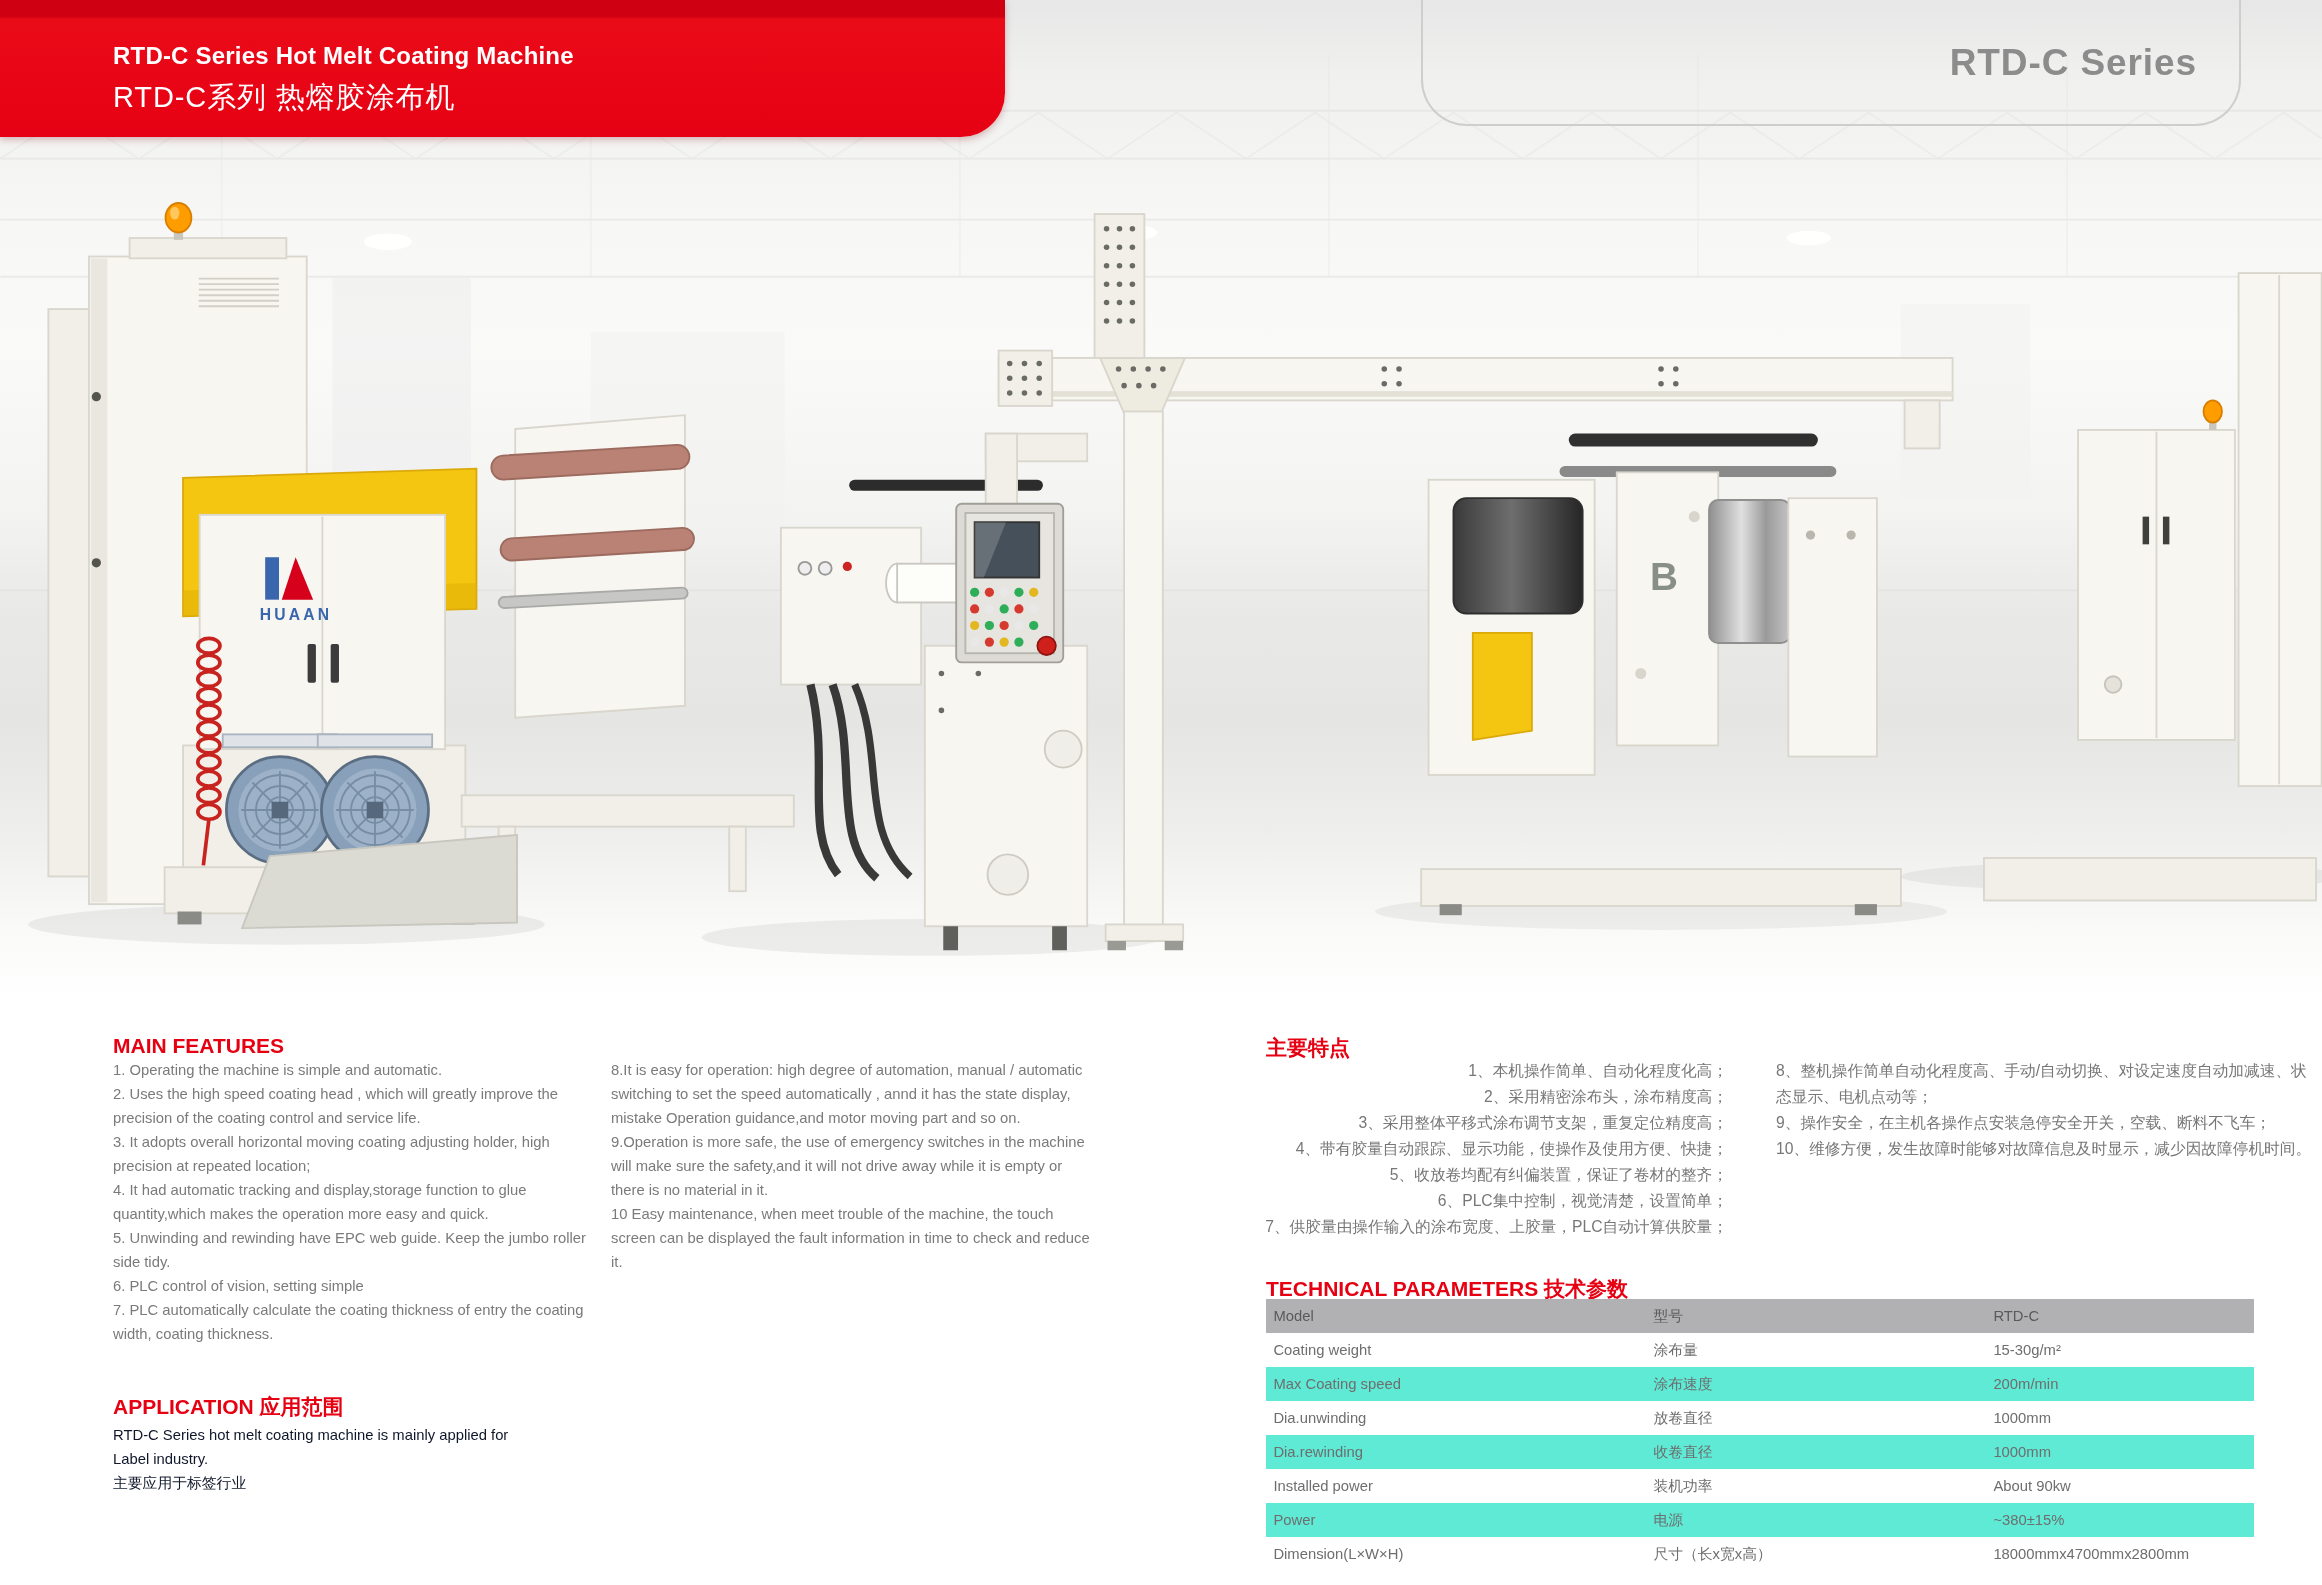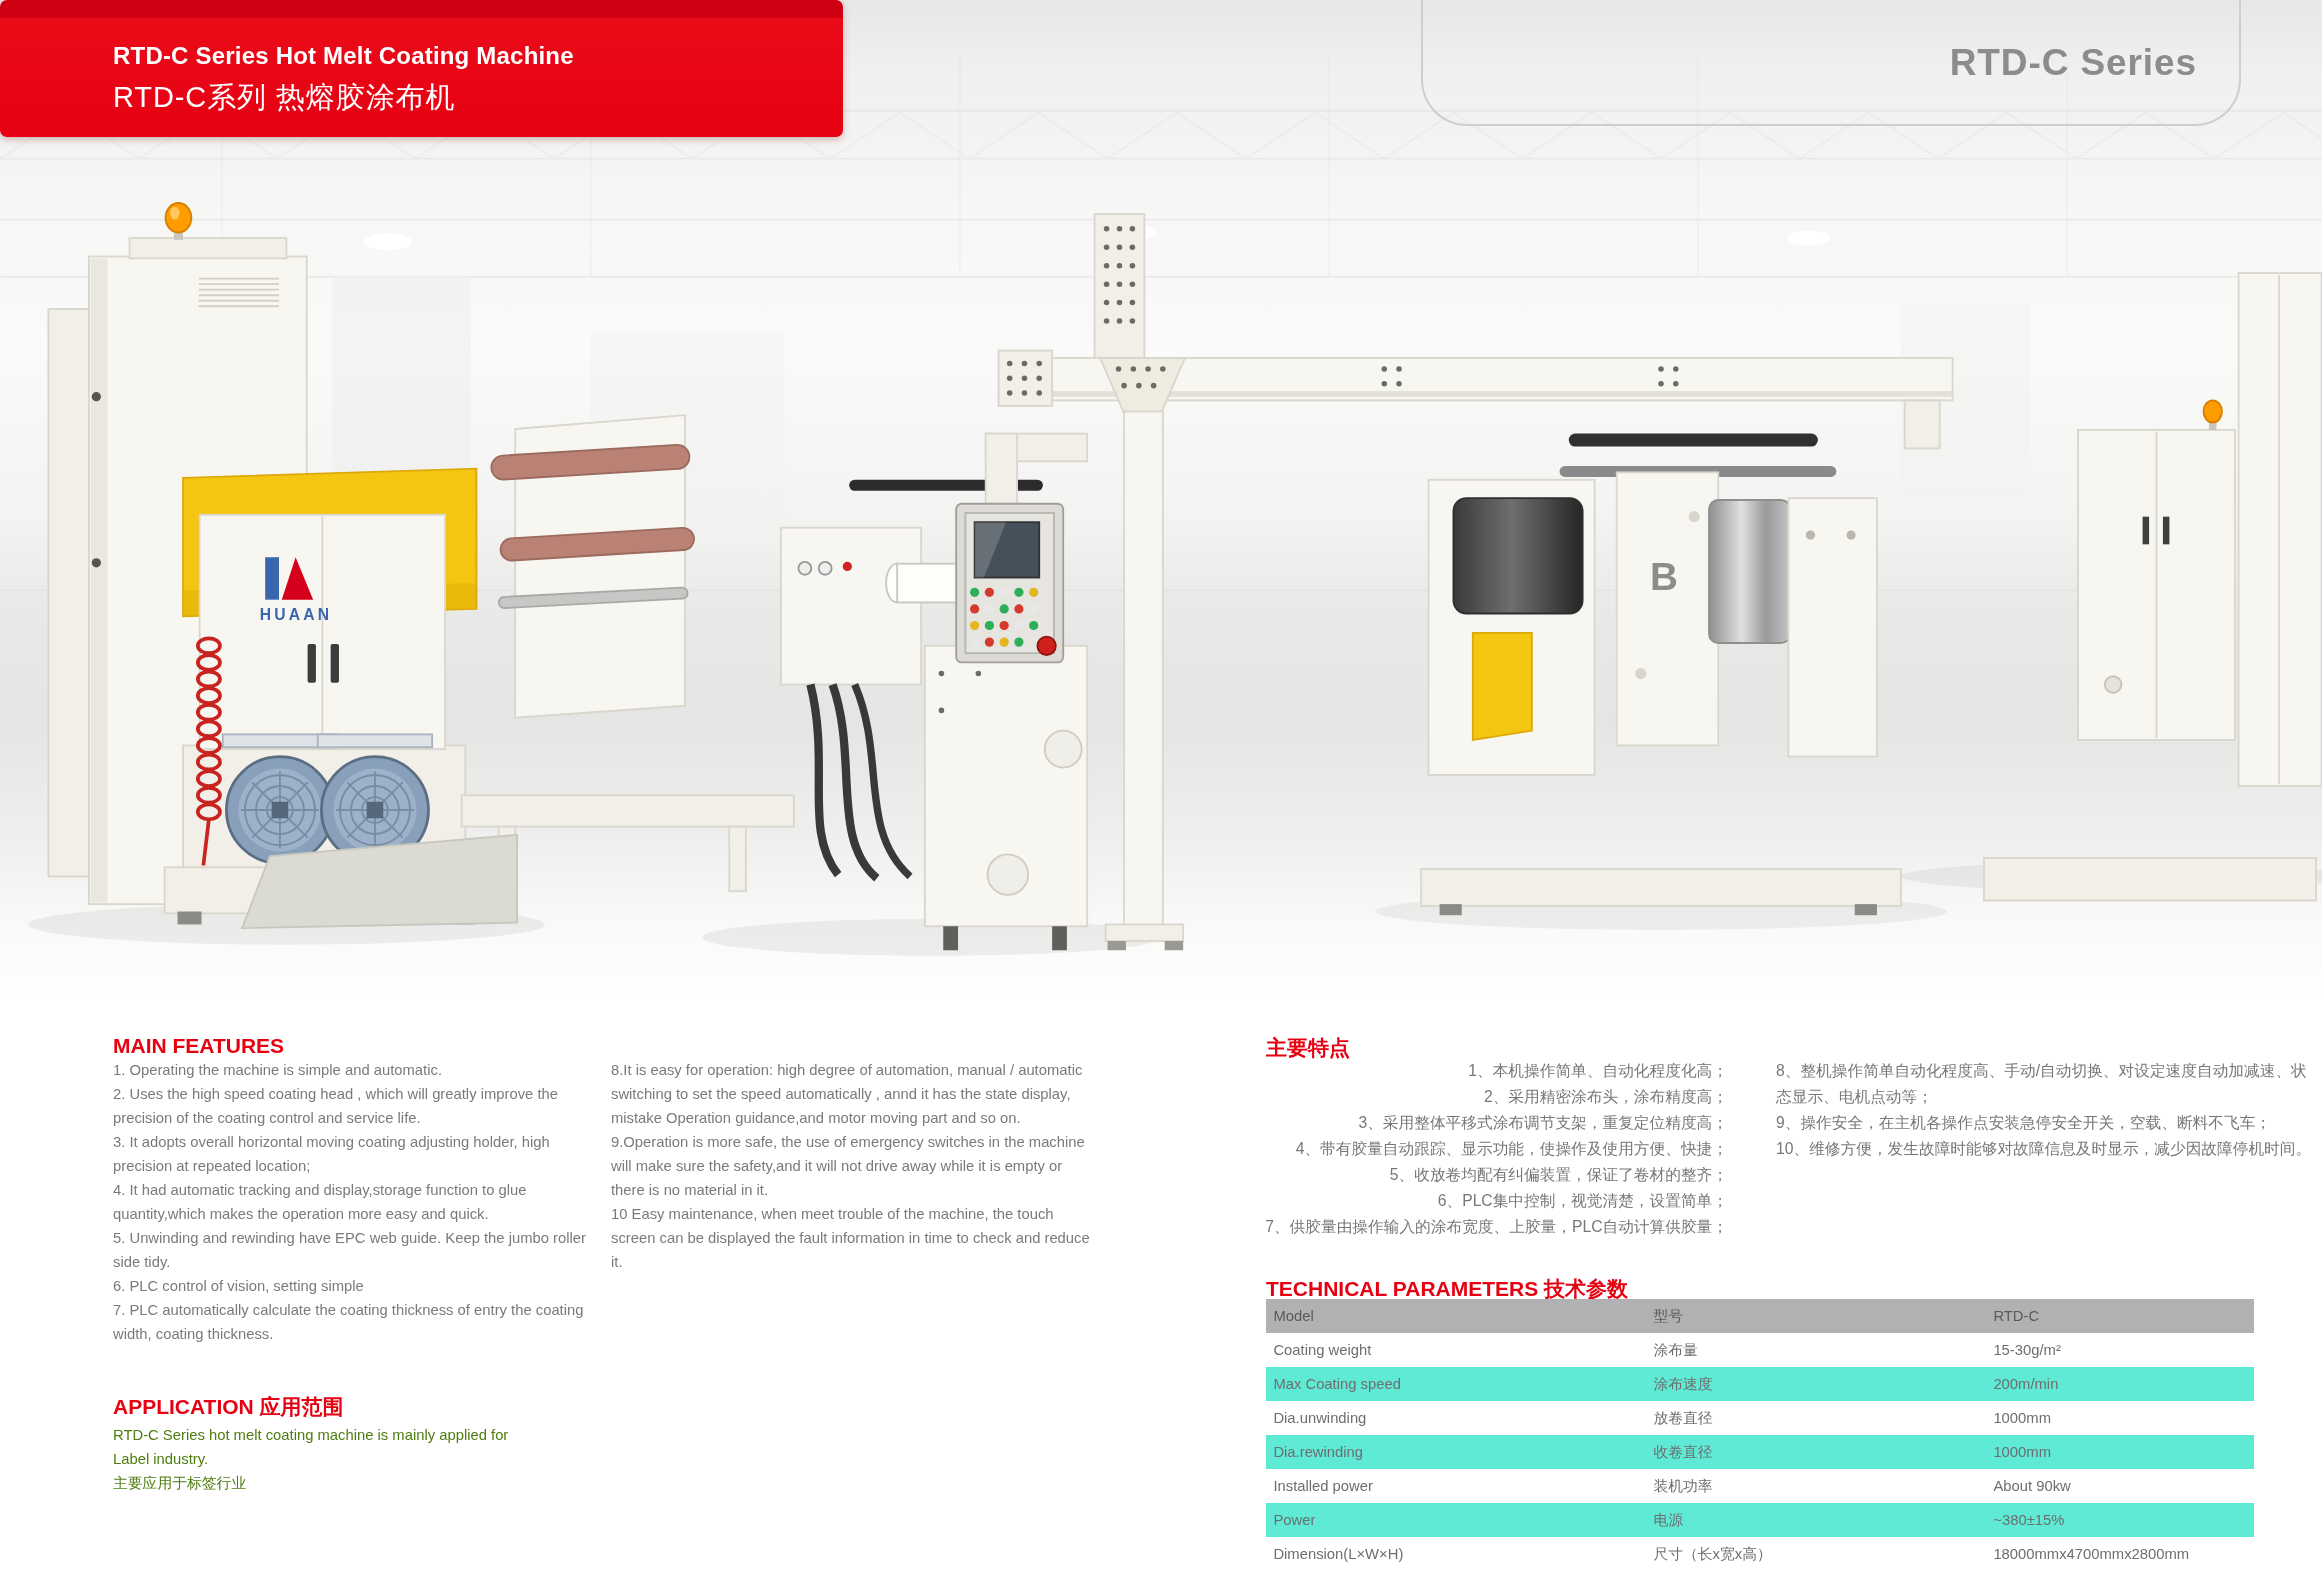--- a/index.html
+++ b/index.html
@@ -15,25 +15,24 @@
     position:absolute;left:0;top:0;width:2322px;height:1001px;
     background:linear-gradient(180deg,
       #e7e7e7 0px,#f0f0ef 74px,#f7f7f6 222px,#fafaf9 351px,
       #f3f3f2 517px,#e9e9e8 609px,#e5e5e4 720px,#eeeeed 831px,
       #fafaf9 932px,#ffffff 1001px);
   }
   .photo svg{position:absolute;left:0;top:0;}
 
   
   .banner{
-    position:absolute;left:0;top:0;width:843px;height:137px;
+    position:absolute;left:0;top:0;width:1005px;height:137px;
     background:linear-gradient(180deg,#cf0011 0%,#cf0011 12%,#ea0b18 14%,#e60013 100%);
     border-bottom-right-radius:44px;
     box-shadow:0 2.8px 7.4px rgba(120,0,0,.25);
-    border-radius:7px;
   }
   .banner .t-en{
     position:absolute;left:113px;top:42px;color:#ffffff;
     font-size:24px;font-weight:bold;letter-spacing:0.2px;white-space:nowrap;
   }
   .banner .t-cn{
     position:absolute;left:113px;top:78px;color:#ffffff;
     font-size:29px;font-weight:normal;letter-spacing:0.9px;white-space:nowrap;
   }
   .series-box{
@@ -47,21 +46,21 @@
     color:#8c8c8c;font-size:37px;font-weight:bold;letter-spacing:0.9px;
     margin-top:13px;white-space:nowrap;
   }
 
   
   .red-h{position:absolute;color:#e60012;font-weight:bold;font-size:21px;white-space:nowrap;}
   .feat-col{position:absolute;color:#7a7a7a;font-size:14.8px;line-height:24px;}
   .feat-col p{margin:0;}
   .feat-col-cn{position:absolute;color:#777777;font-size:15.7px;line-height:26px;}
   .feat-col-cn p{margin:0;}
-  .app-body{position:absolute;color:#4d7c0f;font-size:14.8px;line-height:24px;}
+  .app-body{position:absolute;color:#0f172a;font-size:14.8px;line-height:24px;}
   .app-body p{margin:0;}
 
   
   .tech-table{
     position:absolute;left:1266px;top:1299px;width:962px;
     border-collapse:collapse;table-layout:fixed;
   }
   .tech-table td{
     height:26px;padding:4px;font-size:14.8px;color:#6e6e70;
     vertical-align:middle;overflow:hidden;white-space:nowrap;

